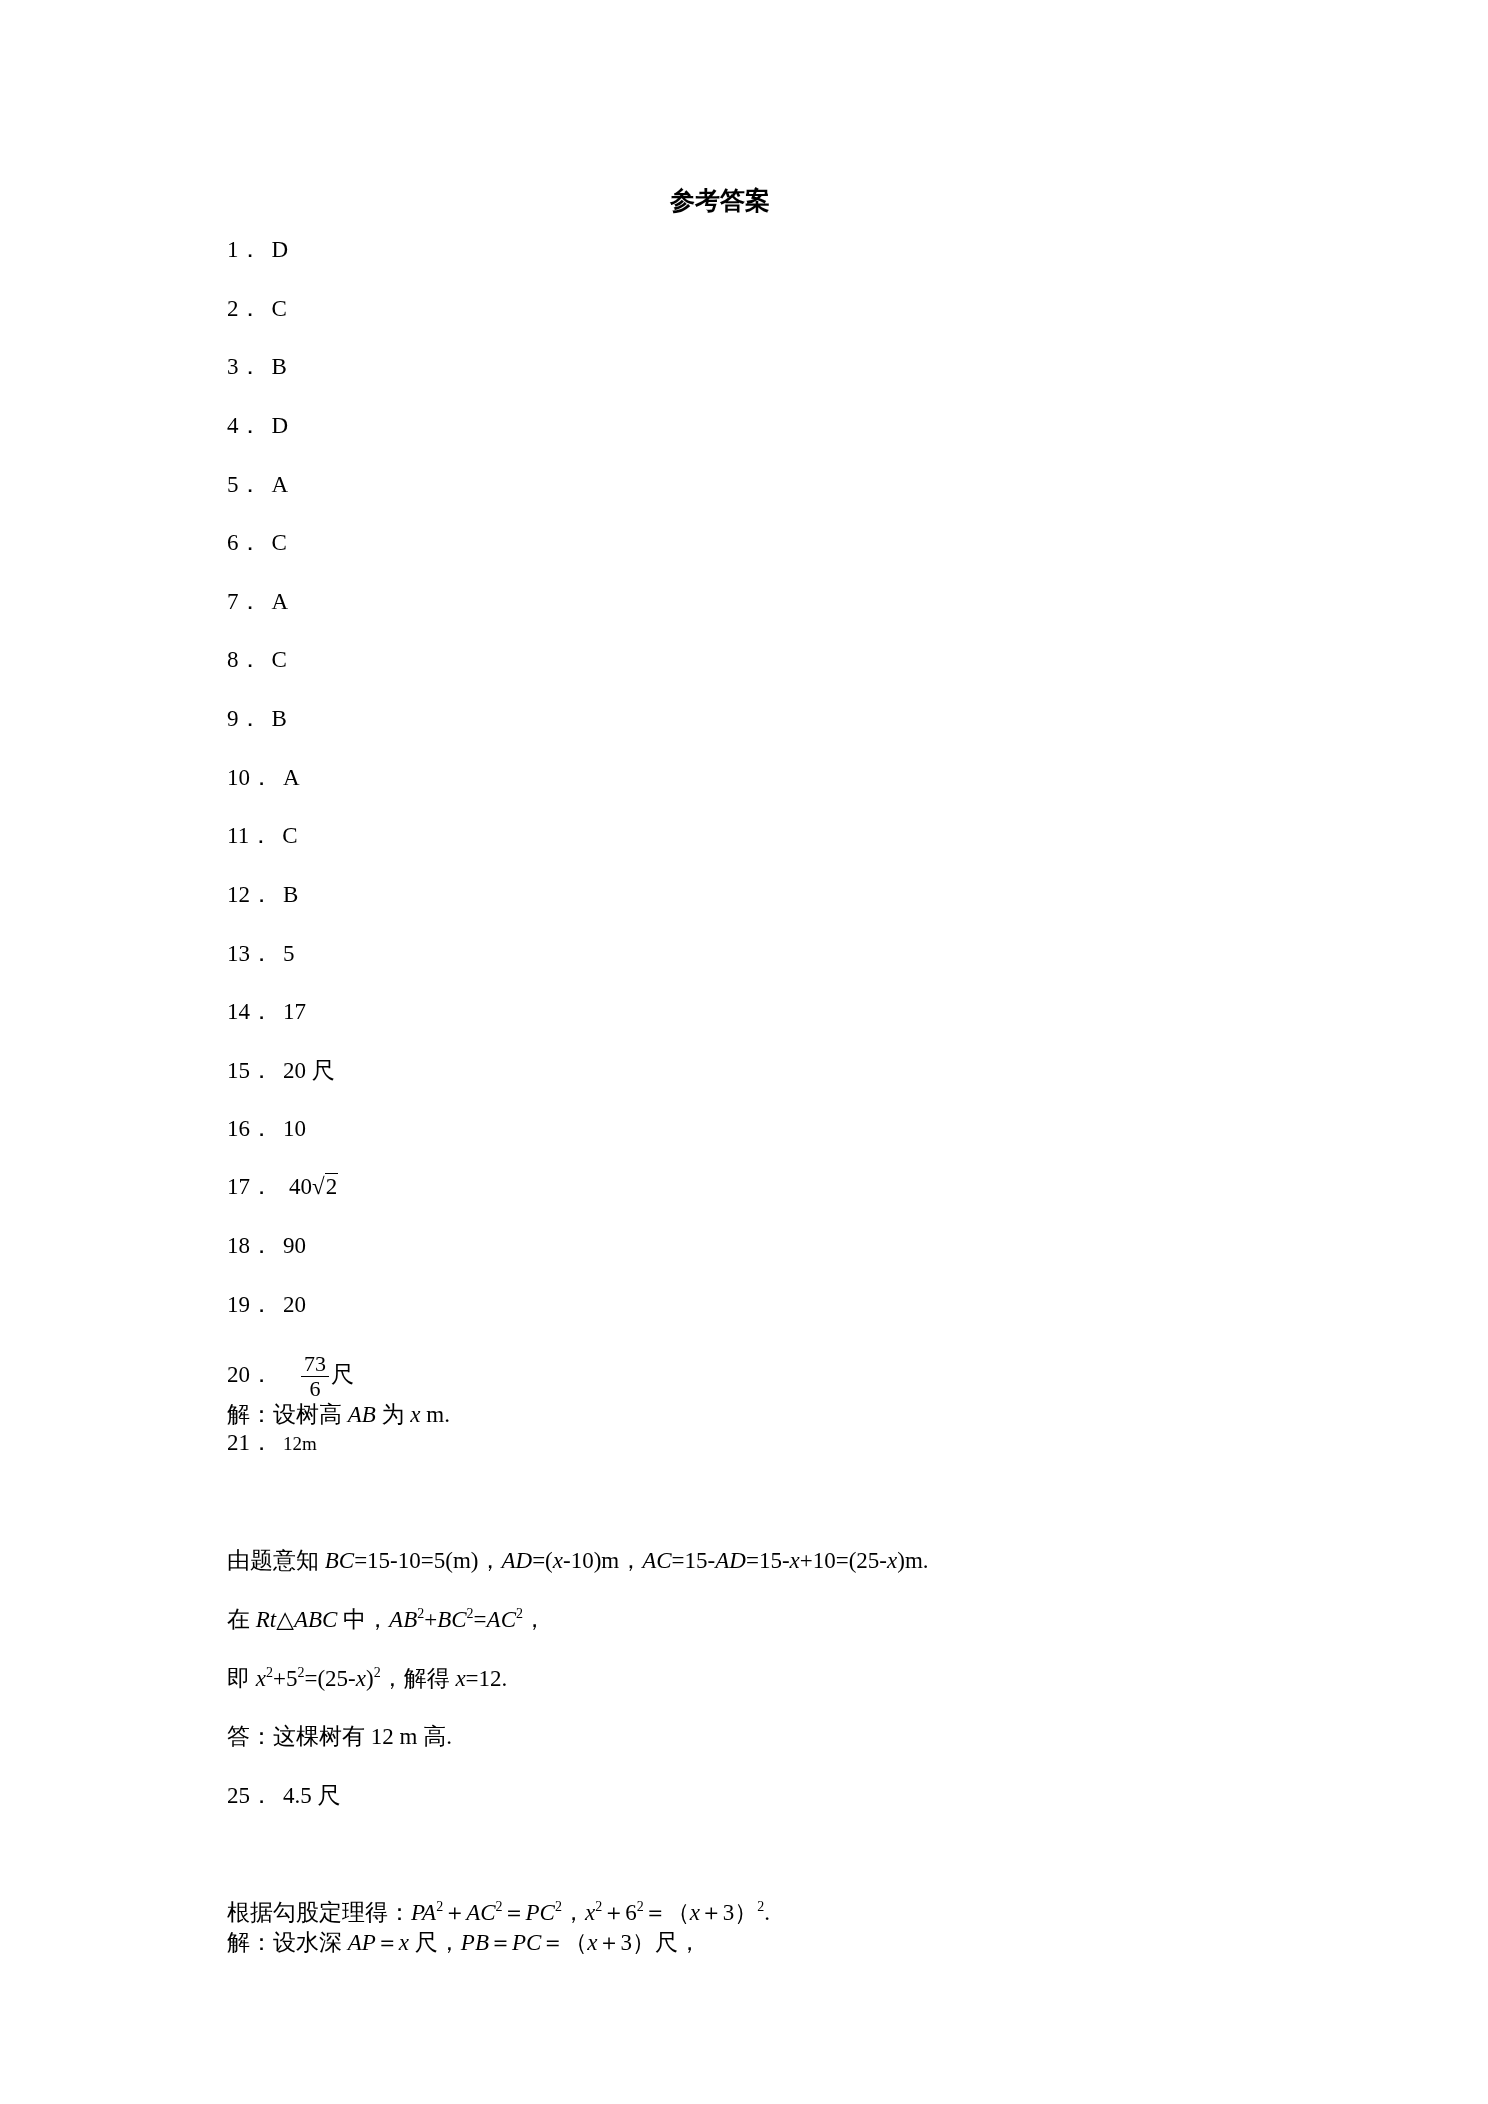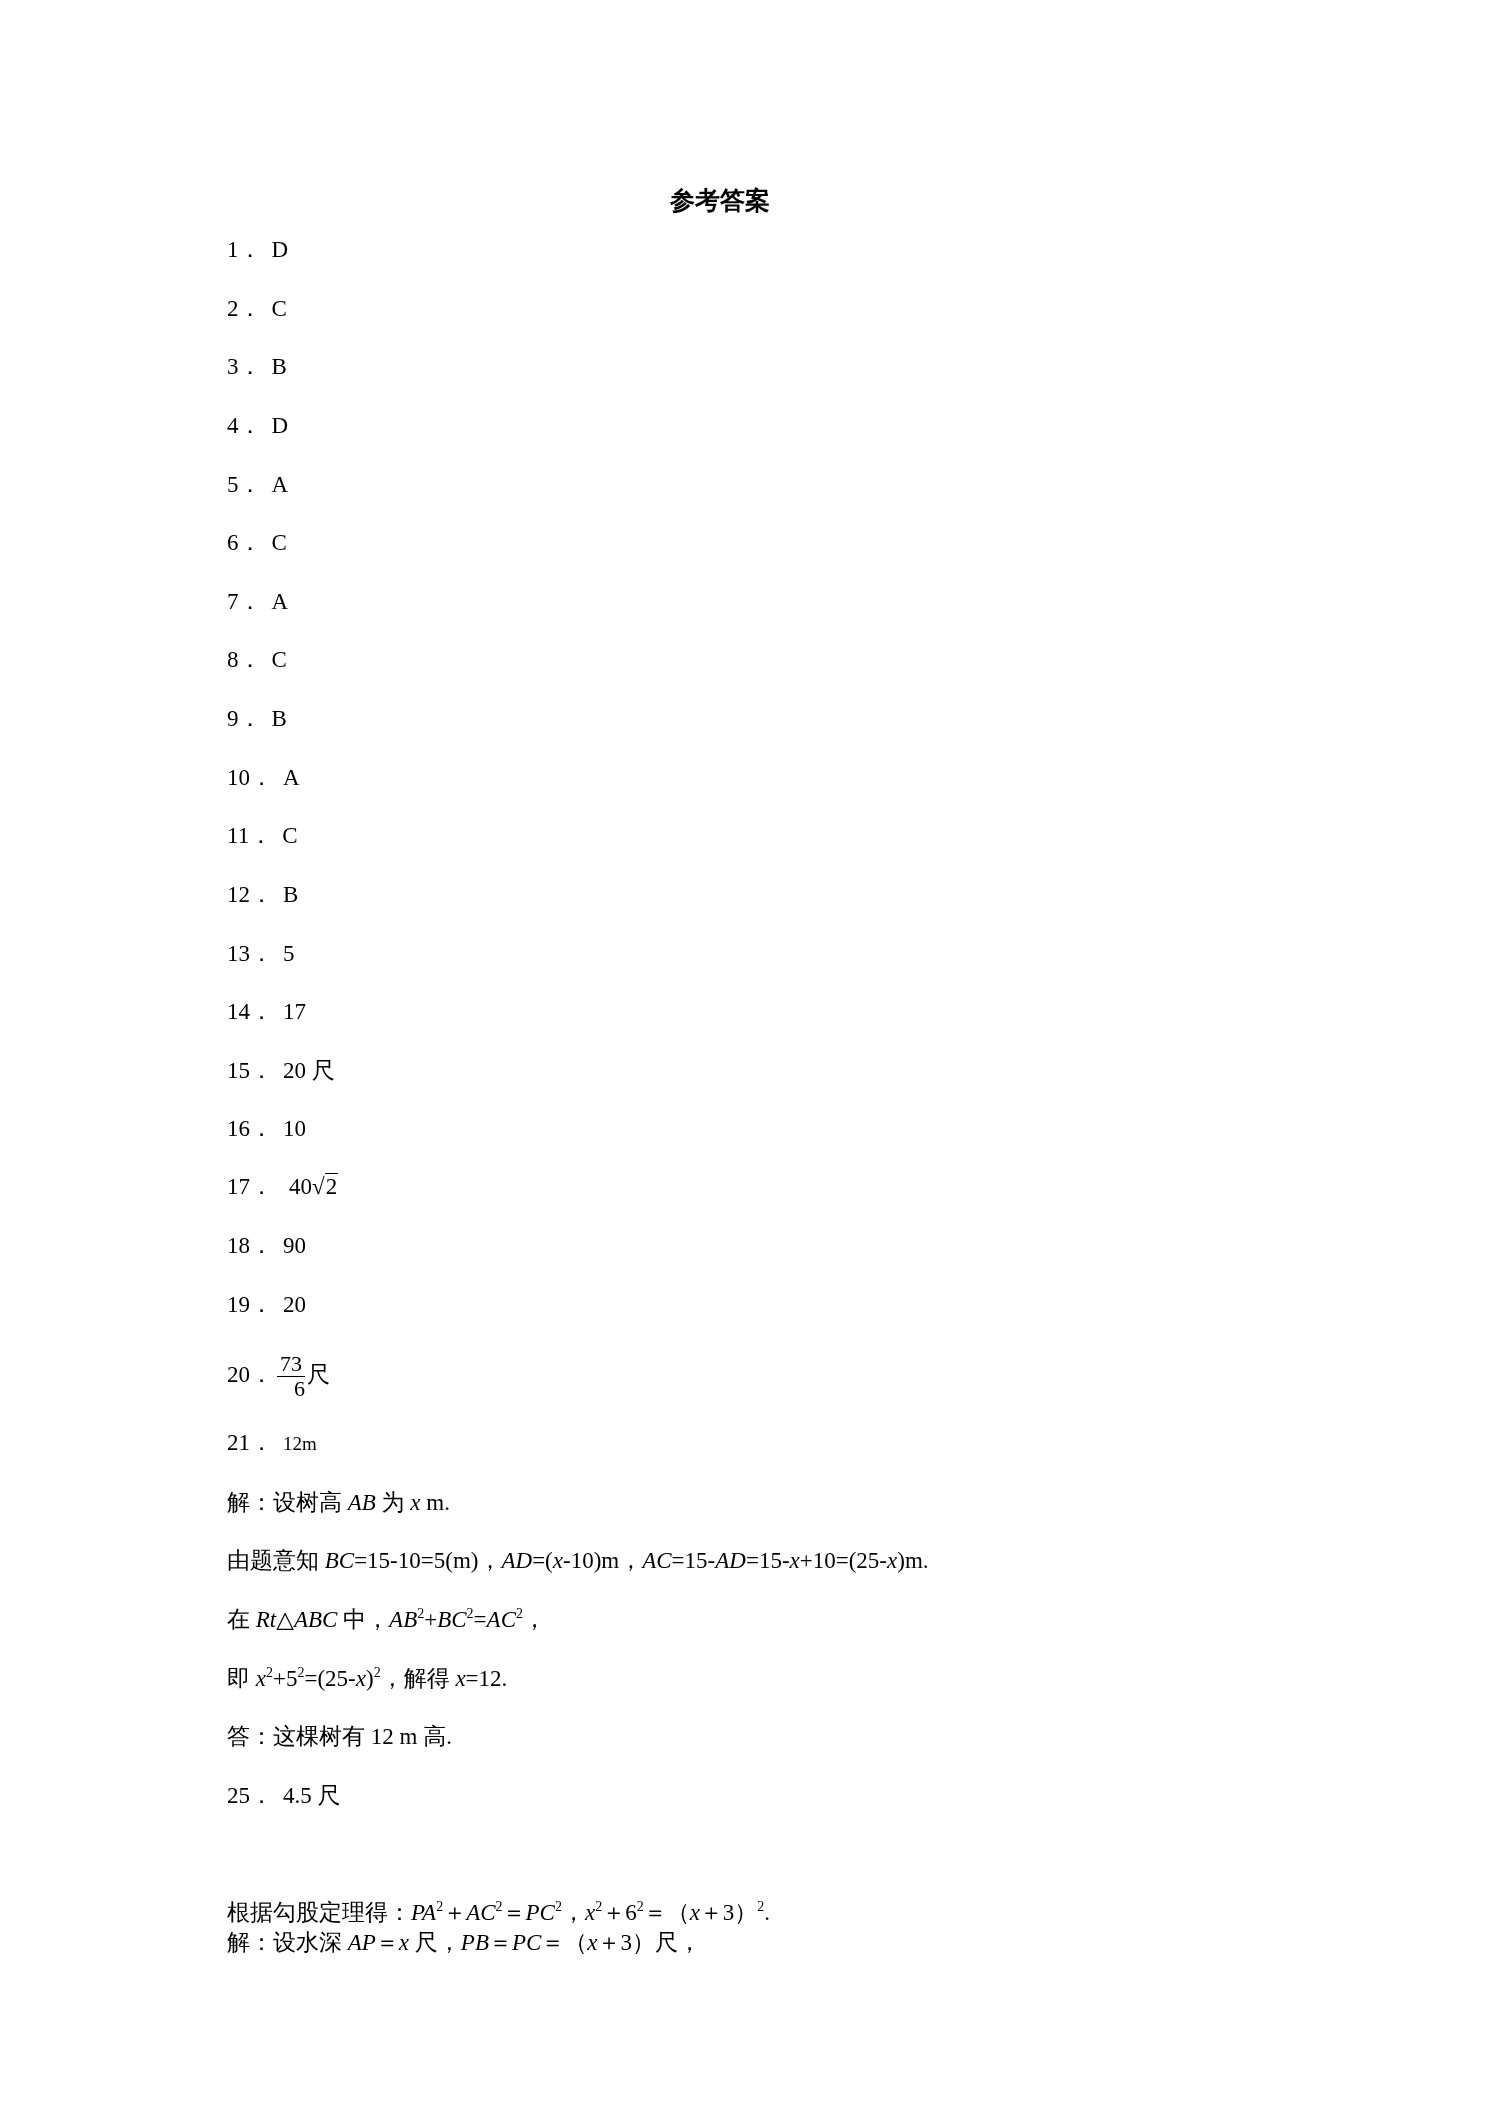--- a/index.html
+++ b/index.html
@@ -14,22 +14,22 @@
       font-family: "DejaVu Sans", sans-serif;
     }
     .line {
       position: absolute; left: 227px; white-space: nowrap; line-height: 30px;
     }
     .num { display: inline-block; }
     .ans { margin-left: 10px; }
     i { font-style: italic; }
     sup { font-size: 14px; vertical-align: 9px; line-height: 0; }
     .frac {
-      display: inline-block; vertical-align: middle; text-align: right;
-      margin-left: 4px; font-size: 22px; line-height: 24px;
+      display: inline-block; vertical-align: middle; text-align: center;
+      margin-left: 28px; font-size: 22px; line-height: 24px;
     }
     .frac .top { display: block; border-bottom: 1.5px solid #000; padding: 0 3px; }
     .frac .bot { display: block; }
     .sqrt { display: inline-block; }
     .sqrt .rad { border-top: 1.5px solid #000; padding: 0 1px; }
     .small { font-size: 19px; }
   </style>
 </head>
 <body>
 
@@ -54,21 +54,21 @@
 
 <div class="line" style="top:1172px"><span class="num">17．</span><span class="ans"><span style="margin-left:6px">40</span><span class="sqrt">√<span class="rad">2</span></span></span></div>
 
 <div class="line" style="top:1231px"><span class="num">18．</span><span class="ans">90</span></div>
 <div class="line" style="top:1290px"><span class="num">19．</span><span class="ans">20</span></div>
 
 <div class="line" style="top:1345px; line-height:60px"><span class="num">20．</span><span class="frac"><span class="top">73</span><span class="bot">6</span></span><span style="margin-left:2px">尺</span></div>
 
 <div class="line" style="top:1428px"><span class="num">21．</span><span class="ans small">12m</span></div>
 
-<div class="line" style="top:1488px"><span>解：设树高 </span><i>AB</i><span> 为 </span><i>x</i><span> m.</span></div>
+<div class="line" style="top:1400px"><span>解：设树高 </span><i>AB</i><span> 为 </span><i>x</i><span> m.</span></div>
 
 <div class="line" style="top:1546px"><span>由题意知 </span><i>BC</i><span>=15-10=5(m)，</span><i>AD</i><span>=(</span><i>x</i><span>-10)m，</span><i>AC</i><span>=15-</span><i>AD</i><span>=15-</span><i>x</i><span>+10=(25-</span><i>x</i><span>)m.</span></div>
 
 <div class="line" style="top:1605px"><span>在  </span><i>Rt</i><span>△</span><i>ABC</i><span> 中，</span><i>AB</i><sup>2</sup><span>+</span><i>BC</i><sup>2</sup><span>=</span><i>AC</i><sup>2</sup><span>，</span></div>
 
 <div class="line" style="top:1664px"><span>即 </span><i>x</i><sup>2</sup><span>+5</span><sup>2</sup><span>=(25-</span><i>x</i><span>)</span><sup>2</sup><span>，解得 </span><i>x</i><span>=12.</span></div>
 
 <div class="line" style="top:1722px"><span>答：这棵树有 12 m 高.</span></div>
 
 <div class="line" style="top:1781px"><span class="num">25．</span><span class="ans">4.5 尺</span></div>

